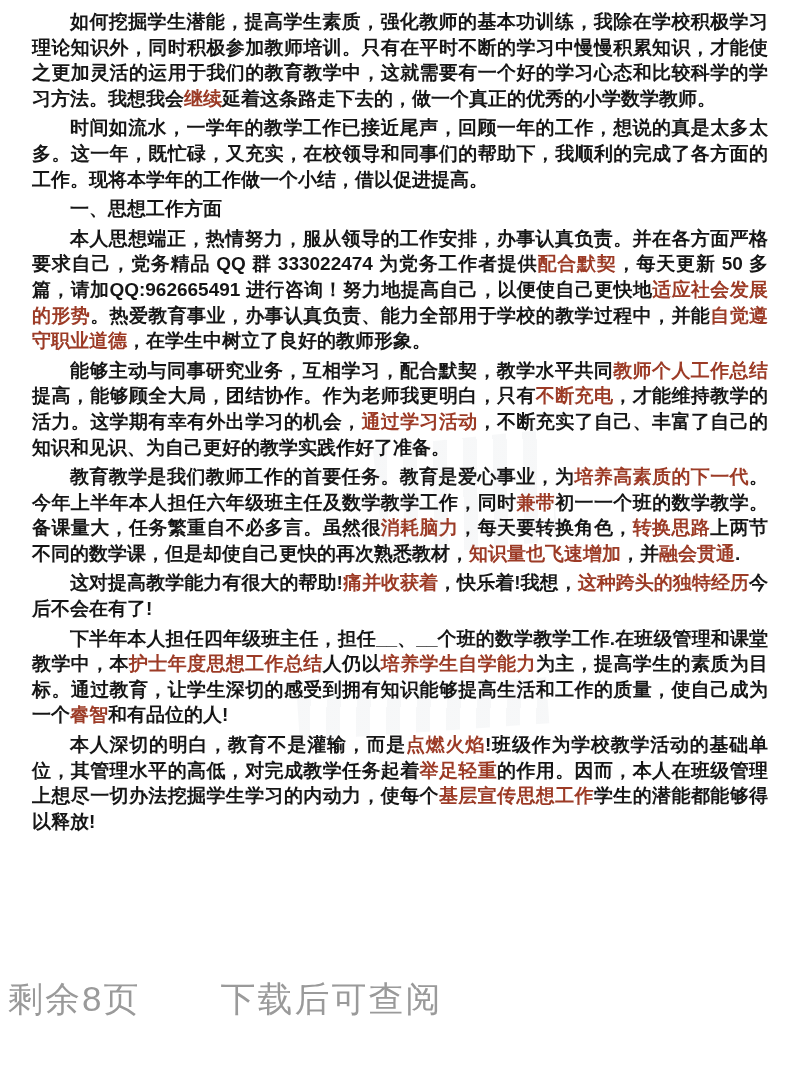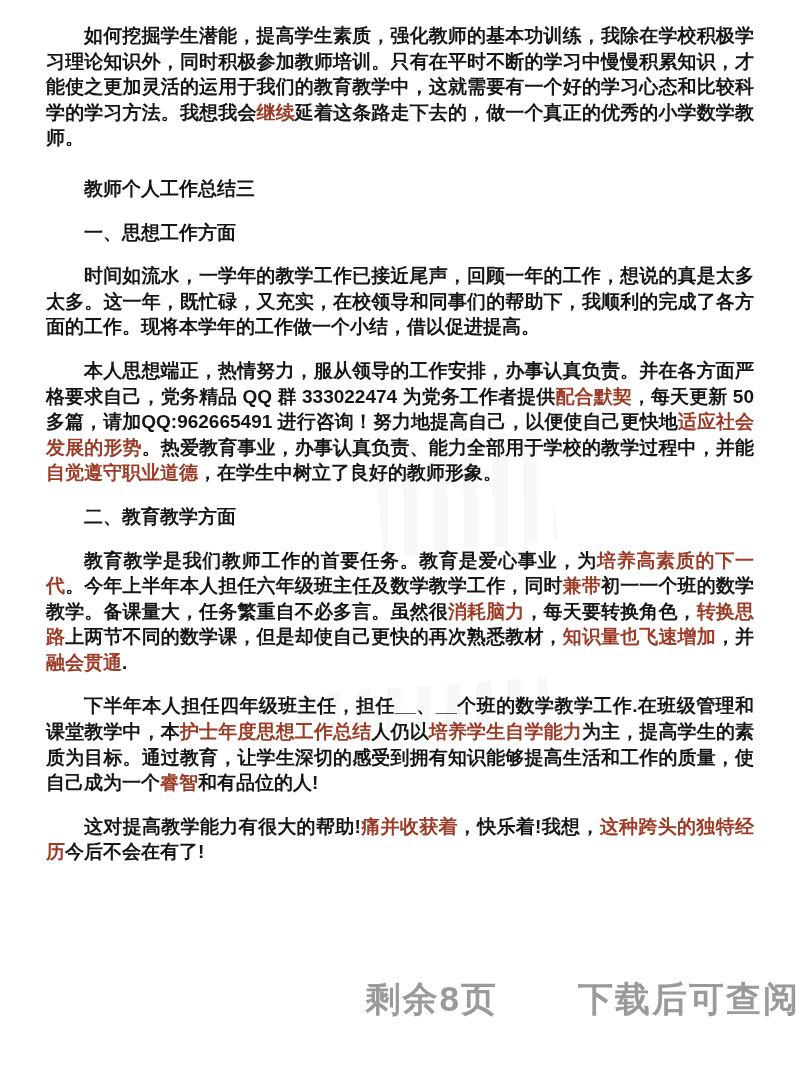--- a/index.html
+++ b/index.html
@@ -15,54 +15,54 @@
     font-family:"Liberation Sans","DejaVu Sans",sans-serif;
   }
   .page{position:absolute;inset:0;}
   .doc{
     position:absolute;top:5px;left:28px;width:744px;
     color:var(--ink);
     font-size:19px;line-height:25.6px;font-weight:600;
     text-align:justify;
     word-break:break-all;
   }
-  .doc p{margin:18px;text-indent:2em;}
+  .doc p{margin:4px;text-indent:2em;}
   .doc p.space-before{margin-top:25px;}
   .doc span.red{color:var(--accent);}
   .watermark{
     position:absolute;opacity:0.055;pointer-events:none;
     background:repeating-linear-gradient(95deg,#6b7b8a 0 14px,transparent 14px 30px);
   }
   .wm1{left:378px;top:438px;width:175px;height:112px;transform:rotate(-6deg);}
   .wm2{left:298px;top:686px;width:250px;height:46px;transform:rotate(-4deg);}
   .footer{
     position:absolute;left:0;right:0;top:976px;
-    text-align:right;
-    font-size:35px;font-weight:700;letter-spacing:2px;
+    text-align:left;
+    font-size:35px;font-weight:400;letter-spacing:2px;
     color:var(--footer);
     white-space:nowrap;
     margin-left:8px;
   }
   .footer .download{margin-left:80px;}
 </style>
 </head>
 <body>
 
 <div class="page">
   <div class="watermark wm1"></div>
   <div class="watermark wm2"></div>
 
   <div class="doc">
       <p><span>如何挖掘学生潜能，提高学生素质，强化教师的基本功训练，我除在学校积极学习理论知识外，同时积极参加教师培训。只有在平时不断的学习中慢慢积累知识，才能使之更加灵活的运用于我们的教育教学中，这就需要有一个好的学习心态和比较科学的学习方法。我想我会</span><span class="red">继续</span><span>延着这条路走下去的，做一个真正的优秀的小学数学教师。</span></p>
-      <p class="space-before"><span>教师个人工作总结三</span></p>
+      <p><span>时间如流水，一学年的教学工作已接近尾声，回顾一年的工作，想说的真是太多太多。这一年，既忙碌，又充实，在校领导和同事们的帮助下，我顺利的完成了各方面的工作。现将本学年的工作做一个小结，借以促进提高。</span></p>
       <p><span>一、思想工作方面</span></p>
-      <p><span>时间如流水，一学年的教学工作已接近尾声，回顾一年的工作，想说的真是太多太多。这一年，既忙碌，又充实，在校领导和同事们的帮助下，我顺利的完成了各方面的工作。现将本学年的工作做一个小结，借以促进提高。</span></p>
       <p><span>本人思想端正，热情努力，服从领导的工作安排，办事认真负责。并在各方面严格要求自己，党务精品 QQ 群 333022474 为党务工作者提供</span><span class="red">配合默契</span><span>，每天更新 50 多篇，请加QQ:962665491 进行咨询！努力地提高自己，以便使自己更快地</span><span class="red">适应社会发展的形势</span><span>。热爱教育事业，办事认真负责、能力全部用于学校的教学过程中，并能</span><span class="red">自觉遵守职业道德</span><span>，在学生中树立了良好的教师形象。</span></p>
-      <p><span>二、教育教学方面</span></p>
+      <p><span>能够主动与同事研究业务，互相学习，配合默契，教学水平共同</span><span class="red">教师个人工作总结</span><span>提高，能够顾全大局，团结协作。作为老师我更明白，只有</span><span class="red">不断充电</span><span>，才能维持教学的活力。这学期有幸有外出学习的机会，</span><span class="red">通过学习活动</span><span>，不断充实了自己、丰富了自己的知识和见识、为自己更好的教学实践作好了准备。</span></p>
       <p><span>教育教学是我们教师工作的首要任务。教育是爱心事业，为</span><span class="red">培养高素质的下一代</span><span>。今年上半年本人担任六年级班主任及数学教学工作，同时</span><span class="red">兼带</span><span>初一一个班的数学教学。备课量大，任务繁重自不必多言。虽然很</span><span class="red">消耗脑力</span><span>，每天要转换角色，</span><span class="red">转换思路</span><span>上两节不同的数学课，但是却使自己更快的再次熟悉教材，</span><span class="red">知识量也飞速增加</span><span>，并</span><span class="red">融会贯通</span><span>.</span></p>
+      <p><span>这对提高教学能力有很大的帮助!</span><span class="red">痛并收获着</span><span>，快乐着!我想，</span><span class="red">这种跨头的独特经历</span><span>今后不会在有了!</span></p>
       <p><span>下半年本人担任四年级班主任，担任__、__个班的数学教学工作.在班级管理和课堂教学中，本</span><span class="red">护士年度思想工作总结</span><span>人仍以</span><span class="red">培养学生自学能力</span><span>为主，提高学生的素质为目标。通过教育，让学生深切的感受到拥有知识能够提高生活和工作的质量，使自己成为一个</span><span class="red">睿智</span><span>和有品位的人!</span></p>
-      <p><span>这对提高教学能力有很大的帮助!</span><span class="red">痛并收获着</span><span>，快乐着!我想，</span><span class="red">这种跨头的独特经历</span><span>今后不会在有了!</span></p>
+      <p><span>本人深切的明白，教育不是灌输，而是</span><span class="red">点燃火焰</span><span>!班级作为学校教学活动的基础单位，其管理水平的高低，对完成教学任务起着</span><span class="red">举足轻重</span><span>的作用。因而，本人在班级管理上想尽一切办法挖掘学生学习的内动力，使每个</span><span class="red">基层宣传思想工作</span><span>学生的潜能都能够得以释放!</span></p>
     </div>
 
   <div class="footer">
     <span class="remaining">剩余8页</span><span class="download">下载后可查阅</span>
   </div>
 </div>
 
 </body></html>

